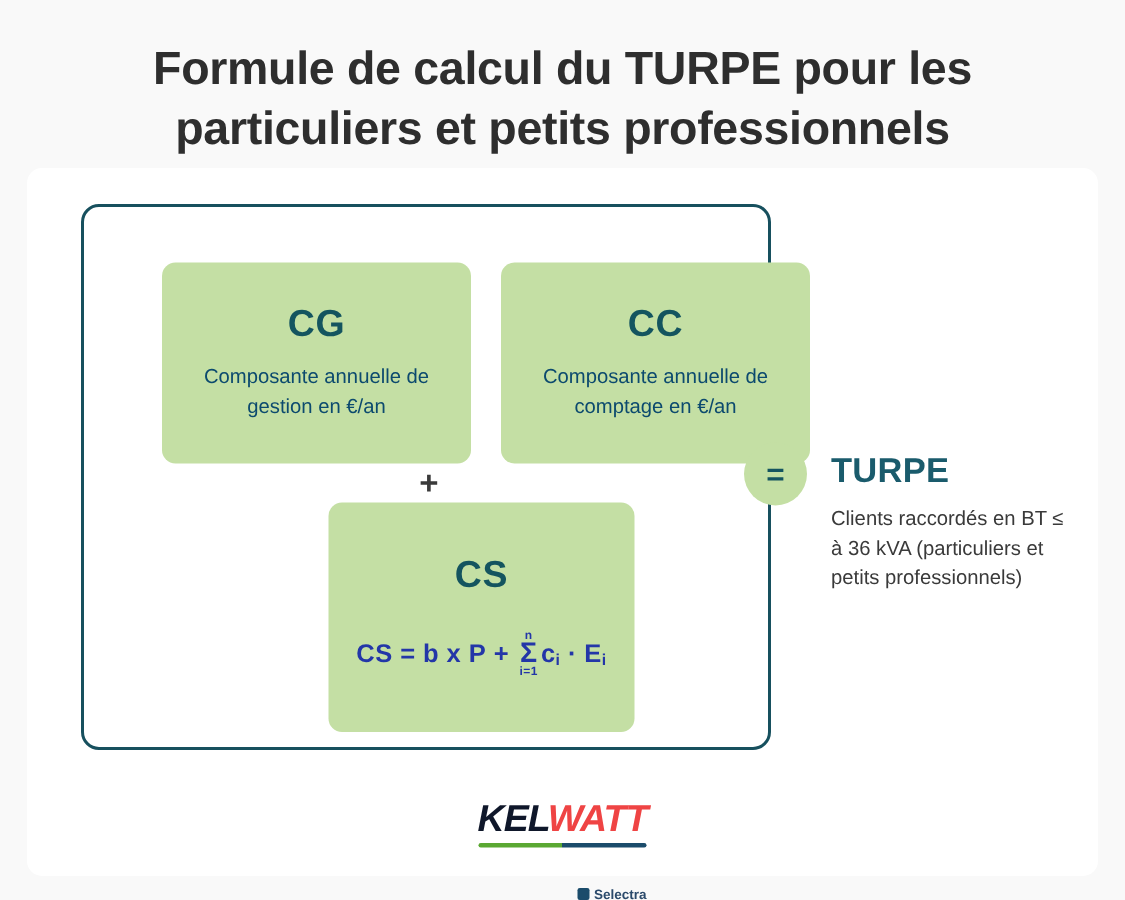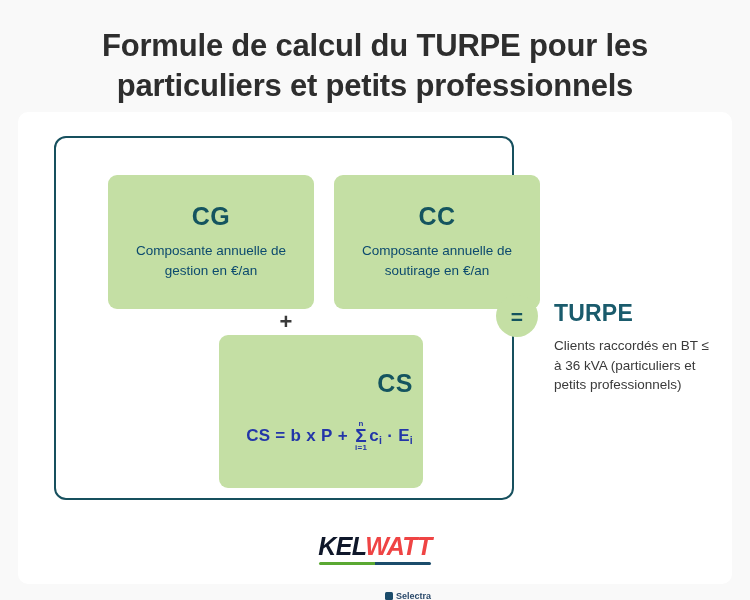--- a/index.html
+++ b/index.html
@@ -80,21 +80,21 @@
     margin-bottom: 12px;
   }
   .gbox .desc {
     font-size: 13.5px;
     line-height: 1.45;
     color: #0c4a6e;
   }
 
   #box-cg { left: 52px;  top: 37px;  width: 206px; height: 134px; }
   #box-cc { left: 278px; top: 37px;  width: 206px; height: 134px; }
-  #box-cs { left: 163px; top: 197px; width: 204px; height: 153px; align-items: flex-end; }
+  #box-cs { left: 163px; top: 197px; width: 204px; height: 153px; }
 
   #box-cs .code { margin-bottom: 10px; }
 
   
   .plus {
     position: absolute;
     left: 0;
     top: 171px;
     width: 460px;
     text-align: center;
@@ -241,21 +241,21 @@
 
     <div class="frame">
 
       <div class="gbox" id="box-cg">
         <div class="code">CG</div>
         <div class="desc">Composante annuelle de gestion en €/an</div>
       </div>
 
       <div class="gbox" id="box-cc">
         <div class="code">CC</div>
-        <div class="desc">Composante annuelle de soutirage en €/an</div>
+        <div class="desc">Composante annuelle de comptage en €/an</div>
       </div>
 
       <div class="plus">+</div>
 
       <div class="gbox" id="box-cs">
         <div class="code">CS</div>
         <div class="formula">
           <span>CS</span>
           <span class="sp"></span>
           <span>=</span>

